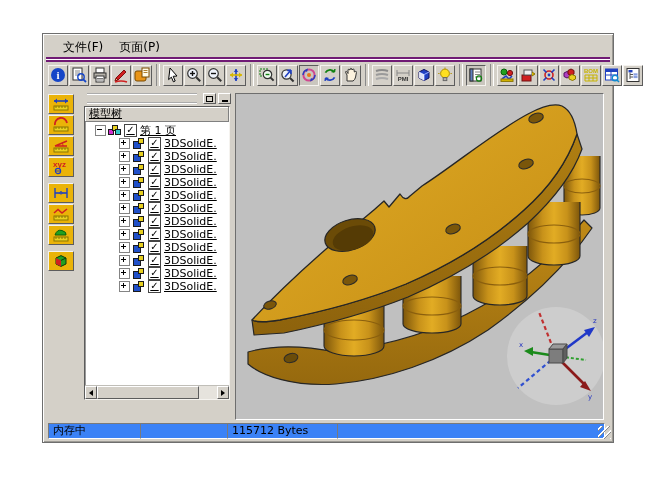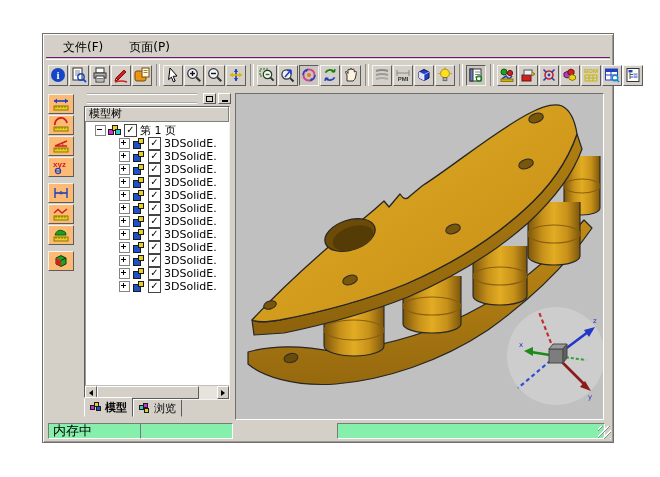--- a/index.html
+++ b/index.html
@@ -2,47 +2,47 @@
 <html><head>
 <meta charset="utf-8">
 <style>
   html,body{margin:0;padding:0;}
   body{width:660px;height:477px;position:relative;background:#fff;overflow:hidden;
        font-family:"DejaVu Sans","Liberation Sans",sans-serif;font-size:12px;color:#000;}
   
   .win{position:absolute;left:42px;top:33px;width:570px;height:408px;background:#d4d0c8;
        border:1px solid #6e6e6e;box-shadow:inset 1px 1px 0 #ffffff, inset -1px -1px 0 #9c9a94;}
   .menubar{position:absolute;left:3px;top:3px;right:3px;height:20px;display:flex;align-items:center;
-       padding-left:10px;gap:12px;border-bottom:1px solid #701a75;}
+       padding-left:10px;gap:2px;border-bottom:5px solid #701a75;}
   .menu-item{padding:2px 7px;white-space:nowrap;cursor:default;}
   .toolbar{position:absolute;left:3px;top:25px;right:3px;height:30px;display:flex;align-items:center;
        border-top:1px solid #fff;padding-left:2px;}
   .tb{width:20px;height:21px;flex:0 0 auto;display:flex;align-items:center;justify-content:center;
       background:#d4d0c8;border:1px solid;border-color:#f5f3ef #5c5c5c #5c5c5c #f5f3ef;margin-right:1px;padding:0;}
   .tb.pressed{border-color:#5c5c5c #f5f3ef #f5f3ef #5c5c5c;background:#cac6be;}
   .sep{width:2px;height:22px;margin:0 3px;border-left:1px solid #8a8a8a;border-right:1px solid #fff;flex:0 0 auto;}
   .tinytxt{font-size:6px;font-weight:bold;color:#c8b400;letter-spacing:0;line-height:6px;}
   .pmitxt{font-size:6px;font-weight:bold;color:#333;line-height:6px;}
   
   .ltoolbar{position:absolute;left:5px;top:60px;width:30px;display:flex;flex-direction:column;}
-  .ltb{width:26px;height:20px;display:flex;align-items:center;justify-content:center;background:#fdba74;
+  .ltb{width:26px;height:20px;display:flex;align-items:center;justify-content:center;background:#eab308;
        border:1px solid;border-color:#f5f3ef #5c5c5c #5c5c5c #f5f3ef;margin-bottom:1px;padding:0;}
   .lgap{height:5px;}
   
   .panel{position:absolute;left:40px;top:58px;width:148px;height:326px;background:#d4d0c8;}
   .phead{position:absolute;left:0;top:0;right:0;height:13px;display:flex;align-items:center;}
   .grip{flex:1;height:7px;margin:0 4px;border-top:2px groove #fff;border-bottom:2px groove #fff;}
   .pbtn{width:13px;height:11px;background:#d4d0c8;border:1px solid;border-color:#fff #5c5c5c #5c5c5c #fff;
         margin-left:2px;display:flex;align-items:center;justify-content:center;padding:0;}
   .pbtn i{display:block;}
   .float-glyph{width:5px;height:4px;border:1px solid #000;}
   .hide-glyph{width:6px;height:2px;background:#000;margin-top:5px;}
   .tbox{position:absolute;left:1px;top:14px;width:144px;height:292px;background:#fff;
         border:1px solid;border-color:#5c5c5c #f5f3ef #f5f3ef #5c5c5c;box-shadow:inset 1px 1px 0 #9a9a9a;
-        display:flex;flex-direction:column;overflow:hidden;}
+        display:flex;flex-direction:column;overflow:hidden;text-decoration:underline;}
   .theader{height:14px;background:#d4d0c8;border-bottom:1px solid #808080;border-right:1px solid #808080;
         box-shadow:inset 1px 1px 0 #fff;font-size:11px;padding:0 4px;line-height:14px;flex:0 0 auto;}
   .tcontent{flex:1;overflow:hidden;padding-top:2px;position:relative;}
   .trow{display:flex;align-items:center;height:13px;white-space:nowrap;font-size:11px;margin-left:8px;}
   .ind{display:inline-block;height:1px;}
   .exp{width:9px;height:9px;flex:0 0 auto;border:1px solid #848484;background:#fff;position:relative;margin-right:2px;}
   .exp::before{content:"";position:absolute;left:1px;top:3px;width:5px;height:1px;background:#000;}
   .exp.plus::after{content:"";position:absolute;left:3px;top:1px;width:1px;height:5px;background:#000;}
   .cbx{width:11px;height:11px;flex:0 0 auto;background:#fff;border:1px solid #444;margin:0 3px 0 2px;
        font-size:10px;line-height:9px;text-align:center;}
@@ -61,22 +61,22 @@
         border:1px solid;border-color:#fff #5c5c5c #d4d0c8 #fff;border-radius:2px 2px 0 0;}
   .ptab.active{height:18px;font-weight:bold;}
   .mini{position:relative;width:12px;height:11px;}
   .mini .sq{width:5px;height:5px;}
   
   .splitter{position:absolute;left:188px;top:58px;width:4px;height:326px;background:#d4d0c8;}
   .viewport{position:absolute;left:192px;top:59px;width:367px;height:325px;background:#c0c0c0;
         border:1px solid;border-color:#6e6e6e #fff #fff #6e6e6e;box-sizing:content-box;}
   
   .statusbar{position:absolute;left:2px;right:2px;bottom:3px;height:17px;}
-  .sfield{position:absolute;top:1px;height:14px;background:#86efac;border:1px solid;
-        border-color:#7a7a7a #fff #fff #7a7a7a;font-size:13px;line-height:14px;padding:0 4px;white-space:nowrap;overflow:hidden;}
+  .sfield{position:absolute;top:1px;height:14px;background:#3b82f6;border:1px solid;
+        border-color:#7a7a7a #fff #fff #7a7a7a;font-size:11px;line-height:14px;padding:0 4px;white-space:nowrap;overflow:hidden;}
   .sgrip{position:absolute;right:0;bottom:0;width:13px;height:13px;
         background:repeating-linear-gradient(135deg,transparent 0 2px,#fff 2px 3px,#8a8a8a 3px 4px,transparent 4px 5px);}
 </style>
 </head>
 <body>
 
 <div class="win">
 
   <div class="menubar">
     <span class="menu-item">文件(F)</span>
@@ -530,38 +530,20 @@
         <button class="sbtn">
             <i class="tri-l"></i>
           </button>
         <span class="sthumb"></span>
         <button class="sbtn">
             <i class="tri-r"></i>
           </button>
       </div>
     </div>
 
-    <div class="ptabs">
-      <span class="ptab active">
-        <span class="mini">
-          <i class="sq" style="left:0;top:3px;background:#d030d0"></i>
-          <i class="sq" style="left:4px;top:0;background:#e8d020"></i>
-          <i class="sq" style="left:6px;top:4px;background:#2050c8"></i>
-        </span>
-        <span>模型</span>
-      </span>
-      <span class="ptab">
-        <span class="mini">
-          <i class="sq" style="left:0;top:2px;background:#30c8c8"></i>
-          <i class="sq" style="left:4px;top:0;background:#d030d0"></i>
-          <i class="sq" style="left:5px;top:5px;background:#e8d020"></i>
-        </span>
-        <span>浏览</span>
-      </span>
-    </div>
   </div>
 
   <div class="splitter"></div>
 
   <div class="viewport">
     <svg width="367" height="325" viewBox="0 0 367 325" style="display:block">
       <defs>
         <linearGradient id="gTop" x1="0" y1="0" x2="1" y2="1">
           <stop offset="0" stop-color="#e2ad26"></stop>
             <stop offset="1" stop-color="#c48c14"></stop>
@@ -630,17 +612,18 @@
         <text x="357" y="229" font-size="7" fill="#2030c0">z</text>
         <text x="352" y="305" font-size="7" fill="#2030c0">y</text>
         <text x="283" y="253" font-size="7" fill="#2030c0">x</text>
       </g>
     </svg>
   </div>
 
   <div class="statusbar">
     <span class="sfield" style="left:3px;width:88px">内存中</span>
     <span class="sfield" style="left:95px;width:83px"></span>
+    <span class="sfield" style="left:182px;width:106px">115712 Bytes</span>
     <span class="sfield" style="left:292px;width:258px"></span>
     <span class="sgrip"></span>
   </div>
 
 </div>
 
 </body></html>

